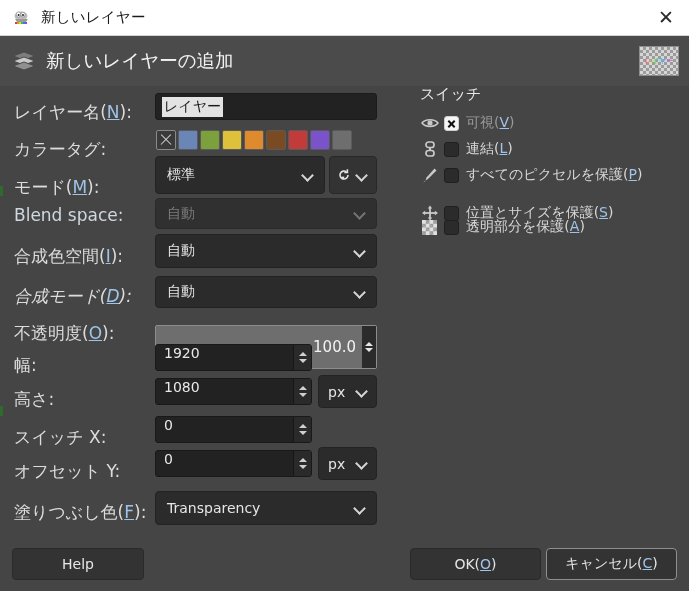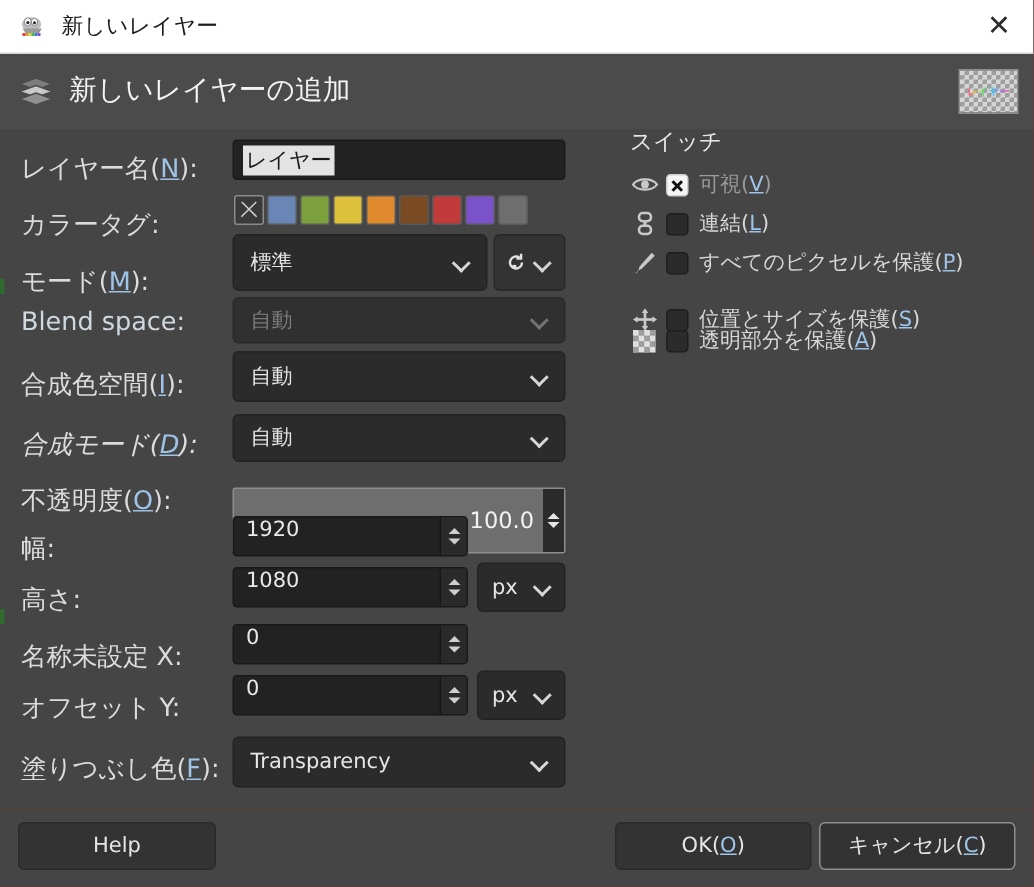--- a/index.html
+++ b/index.html
@@ -308,21 +308,21 @@
           <span class="ar up"></span>
             <span class="ar dn"></span>
         </span>
       </div>
       <div class="combo" style="left:318px;top:289px;width:59px;height:33px;padding:0 7px 0 9px;">
         <span>px</span>
         <span class="chev"></span>
       </div>
 
       <div class="lbl" style="top:340px;">
-        <span>名称未設定 X:</span>
+        <span>スイッチ X:</span>
       </div>
       <div class="spin" style="left:155px;top:330px;width:157px;height:27px;">
         <span class="val">0</span>
         <span class="arrows">
           <span class="ar up"></span>
             <span class="ar dn"></span>
         </span>
       </div>
 
       <div class="lbl" style="top:374px;">

